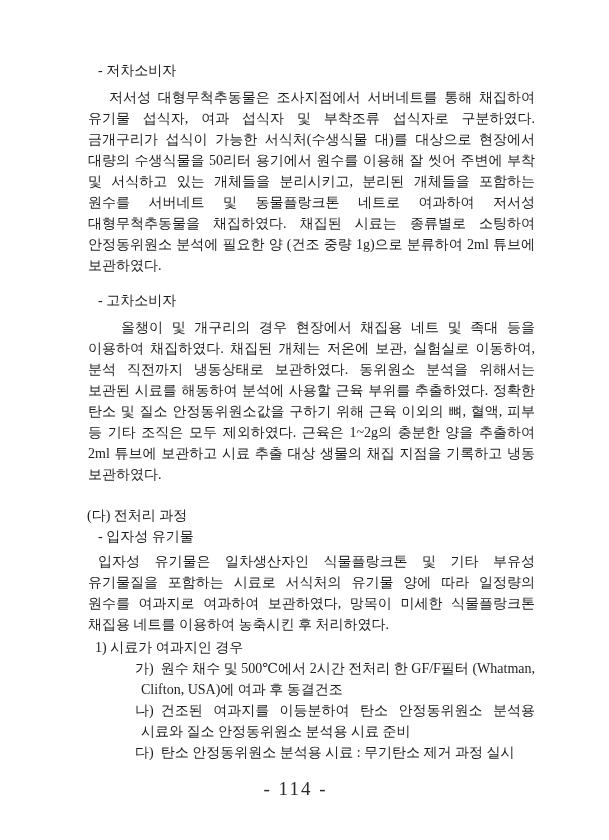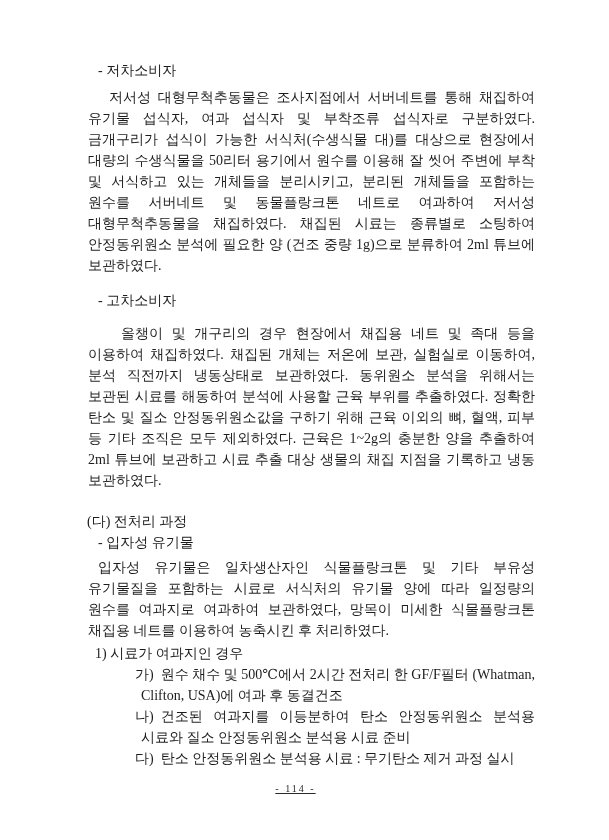--- a/index.html
+++ b/index.html
@@ -25,21 +25,21 @@
   p { margin: 0; }
   .heading-dash {
     margin-left: 11px;
   }
   .para {
     margin-left: 1px;
     text-align: justify;
     word-break: keep-all;
   }
   .para-low  { text-indent: 21px; margin-top: 6px; }
-  .para-high { text-indent: 33px; margin-top: 12px; }
+  .para-high { text-indent: 33px; margin-top: 6px; }
   .para-particulate { text-indent: 10px; margin-top: 4px; }
   .heading-high { margin-top: 14px; }
   .heading-pretreatment { margin-top: 20px; margin-left: 0; }
   .case-title {
     margin-left: 8px;
     margin-top: 2px;
   }
   .step {
     margin-left: 48px;
     padding-left: 6px;
@@ -53,24 +53,23 @@
     text-align: justify;
     word-break: keep-all;
   }
   .substep .lbl { margin-right: 6px; }
   .footer {
     position: absolute;
     bottom: 41px;
     left: 0;
     width: 100%;
     text-align: center;
-    font-size: 10px;
+    font-size: 19px;
     letter-spacing: 2px;
     color: #2a2a2a;
-    text-decoration: underline;
   }
 </style>
 </head>
 <body>
 
 <div class="page">
   <div class="content">
 
     <p class="heading-dash">- 저차소비자</p>
 

